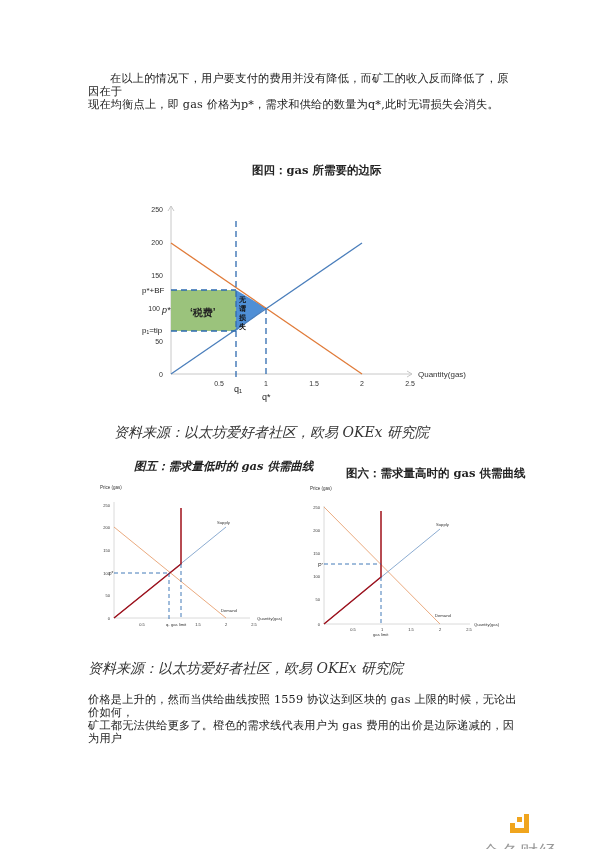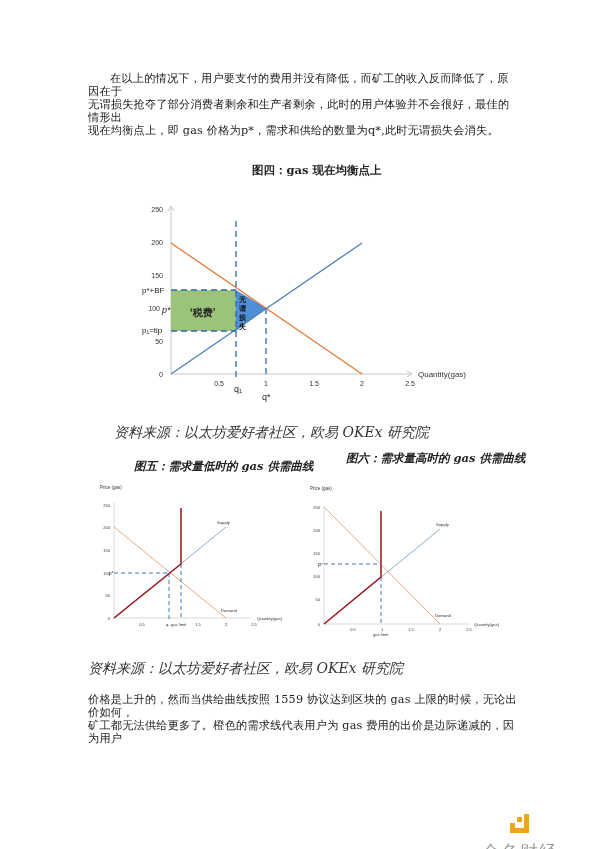--- a/index.html
+++ b/index.html
@@ -12,25 +12,24 @@
   svg text { font-family:"Liberation Sans", sans-serif; }
   .logo { position:absolute; left:482px; top:814px; display:flex; align-items:center; gap:6px;flex-direction:column; }
   .logo-mark { width:20px; height:20px; position:relative; }
   .logo-text { font-family:"DejaVu Sans", sans-serif; font-size:18px; color:#9a9a9a; letter-spacing:1px; }
 </style>
 </head>
 <body>
 
 <div class="para" style="top:72px;">
   <p class="indent">在以上的情况下，用户要支付的费用并没有降低，而矿工的收入反而降低了，原因在于</p>
-  <p>无谓损失抢夺了部分消费者剩余和生产者剩余，此时的用户体验并不会很好，最佳的情形出</p>
   <p>现在均衡点上，即 gas 价格为p*，需求和供给的数量为q*,此时无谓损失会消失。</p>
 </div>
 
-<div class="fig-title" style="left:252px; top:163px;">图四：gas 现在均衡点上</div>
+<div class="fig-title" style="left:252px; top:163px;">图四：gas 所需要的边际</div>
 
 <svg style="position:absolute; left:0; top:0;" width="600" height="420" viewBox="0 0 600 420">
 
   <line x1="171" y1="374" x2="171" y2="206" stroke="#c8c8c8" stroke-width="1"></line>
   <polyline points="168,211 171,206 174,211" fill="none" stroke="#c8c8c8"></polyline>
   <line x1="171" y1="374" x2="412" y2="374" stroke="#c8c8c8" stroke-width="1"></line>
   <polyline points="407,371 412,374 407,377" fill="none" stroke="#c8c8c8"></polyline>
 
   <g font-size="7" fill="#333" text-anchor="end">
     <text x="163" y="212">250</text>
@@ -75,21 +74,21 @@
     <text x="239" y="320">损</text>
     <text x="239" y="329">失</text>
   </g>
   <text x="234" y="392" font-size="9" fill="#222" font-family="DejaVu Serif, serif">q₁</text>
   <text x="262" y="400" font-size="9" fill="#222" font-family="DejaVu Serif, serif">q*</text>
 </svg>
 
 <div class="source" style="top:424px;">资料来源：以太坊爱好者社区，欧易 OKEx 研究院</div>
 
 <div class="fig-title" style="left:134px; top:459px;font-style:italic;">图五：需求量低时的 gas 供需曲线</div>
-<div class="fig-title" style="left:346px; top:451px;font-style:italic;">图六：需求量高时的 gas 供需曲线</div>
+<div class="fig-title" style="left:346px; top:466px;">图六：需求量高时的 gas 供需曲线</div>
 
 <svg style="position:absolute; left:100px; top:480px;" width="190" height="160" viewBox="0 0 190 160">
   <text x="0" y="9" font-size="4.5" fill="#333">Price (gas)</text>
   <line x1="14" y1="138" x2="14" y2="22" stroke="#d0d0d0" stroke-width="0.8"></line>
   <line x1="14" y1="138" x2="150" y2="138" stroke="#d0d0d0" stroke-width="0.8"></line>
   <g font-size="4" fill="#333" text-anchor="end">
     <text x="10" y="27">250</text>
     <text x="10" y="49">200</text>
     <text x="10" y="72">150</text>
     <text x="10" y="95">100</text>

